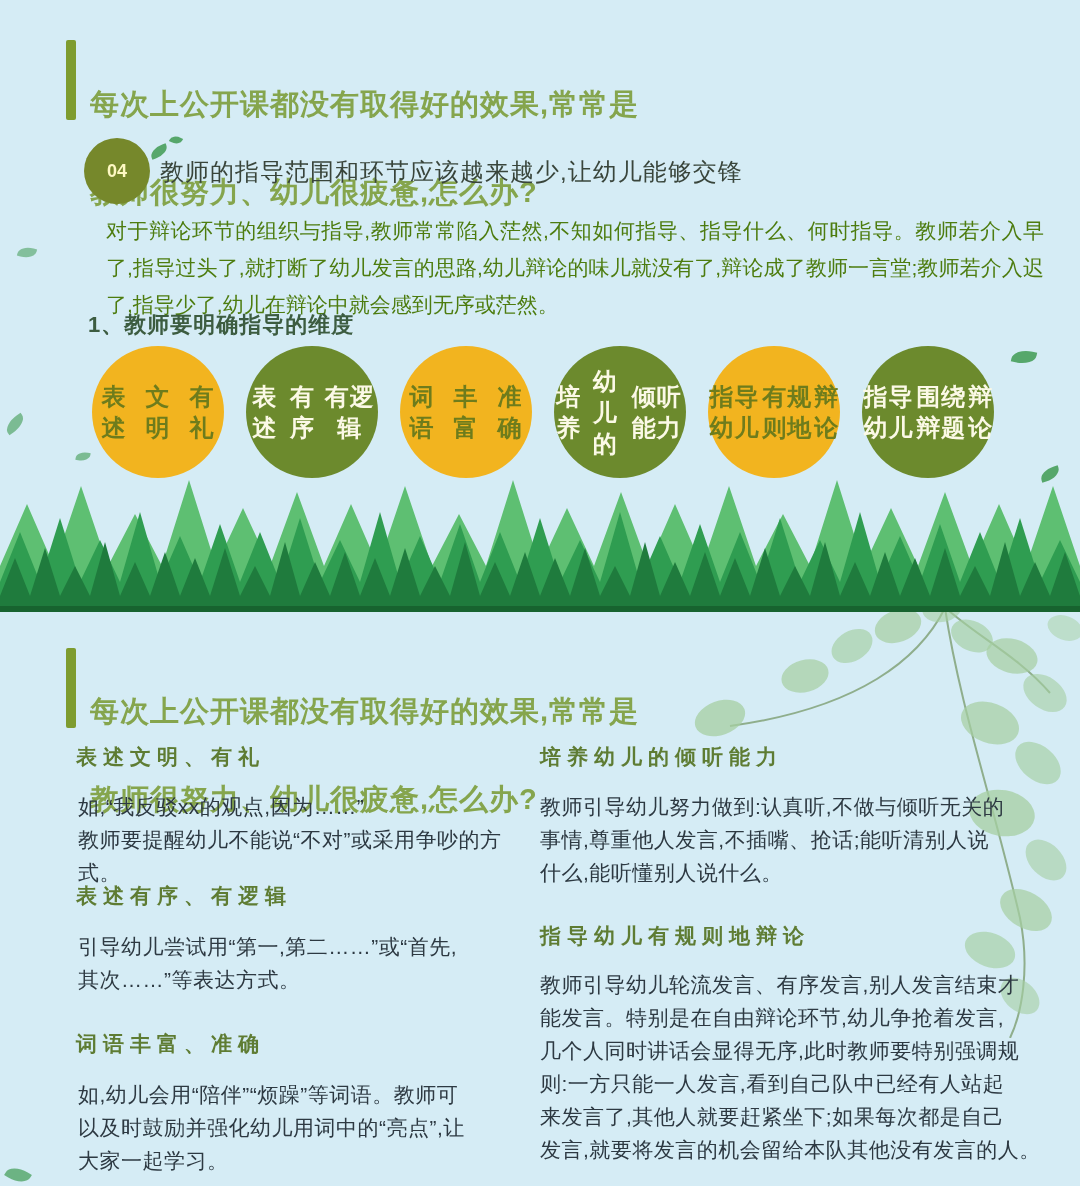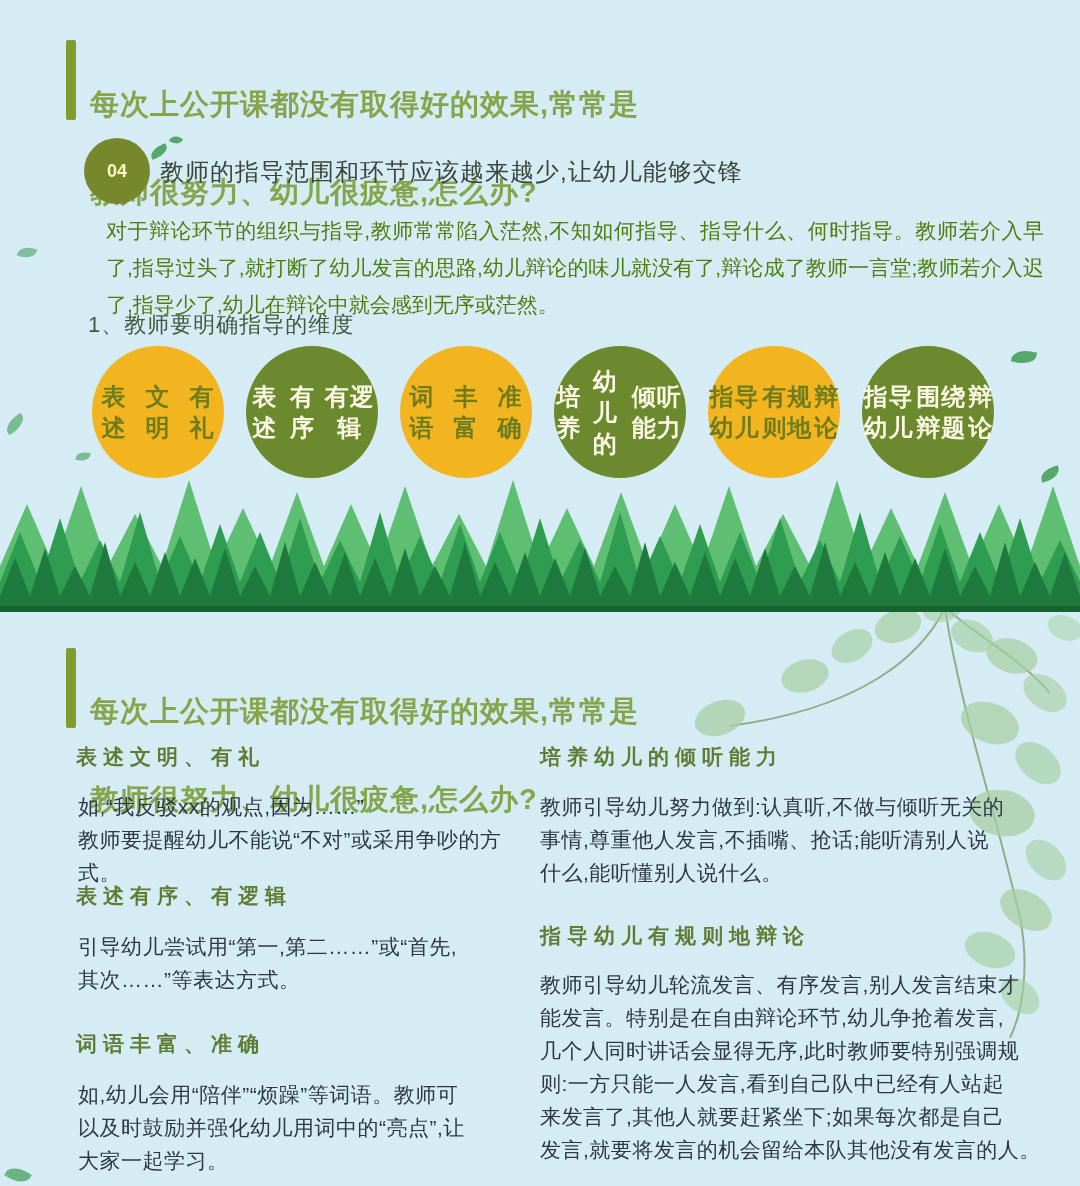--- a/index.html
+++ b/index.html
@@ -13,21 +13,21 @@
     position:absolute;left:90px;font-size:29px;font-weight:bold;color:#85a54d;
     line-height:44px;letter-spacing:1px;white-space:pre-line;
   }
   .badge{
     position:absolute;left:84px;top:138px;width:66px;height:66px;border-radius:50%;
     background:#76882b;color:#fef9c3;display:flex;align-items:center;justify-content:center;
     font-size:18px;font-weight:bold;z-index:2;
   }
   .step-heading{position:absolute;left:160px;top:156px;font-size:24px;color:#39453b;letter-spacing:1px;}
   .intro{position:absolute;left:86px;top:212px;width:938px;font-size:21px;line-height:37px;color:#4d7c0f;text-align:justify;margin-left:20px;}
-  .list-heading{position:absolute;left:88px;top:310px;font-size:22px;font-weight:normal;color:#3c5c40;letter-spacing:1px;}
+  .list-heading{position:absolute;left:88px;top:310px;font-size:22px;font-weight:bold;color:#3c5c40;letter-spacing:1px;}
   .circle{
     position:absolute;top:346px;width:132px;height:132px;border-radius:50%;
     display:flex;align-items:center;justify-content:center;
     text-align:center;font-weight:bold;z-index:2;
   }
   .circle.yellow{background:#f2b41f;color:#6e7c1c;}
   .circle.green{background:#6c8a2d;color:#fbf9e6;}
   .circle span{display:block;font-size:24px;line-height:31px;letter-spacing:1px;}
   .c1{left:92px;}.c2{left:246px;}.c3{left:400px;}.c4{left:554px;}.c5{left:708px;}.c6{left:862px;}
   .grass{position:absolute;left:0;top:470px;width:1080px;height:142px;z-index:5;}

